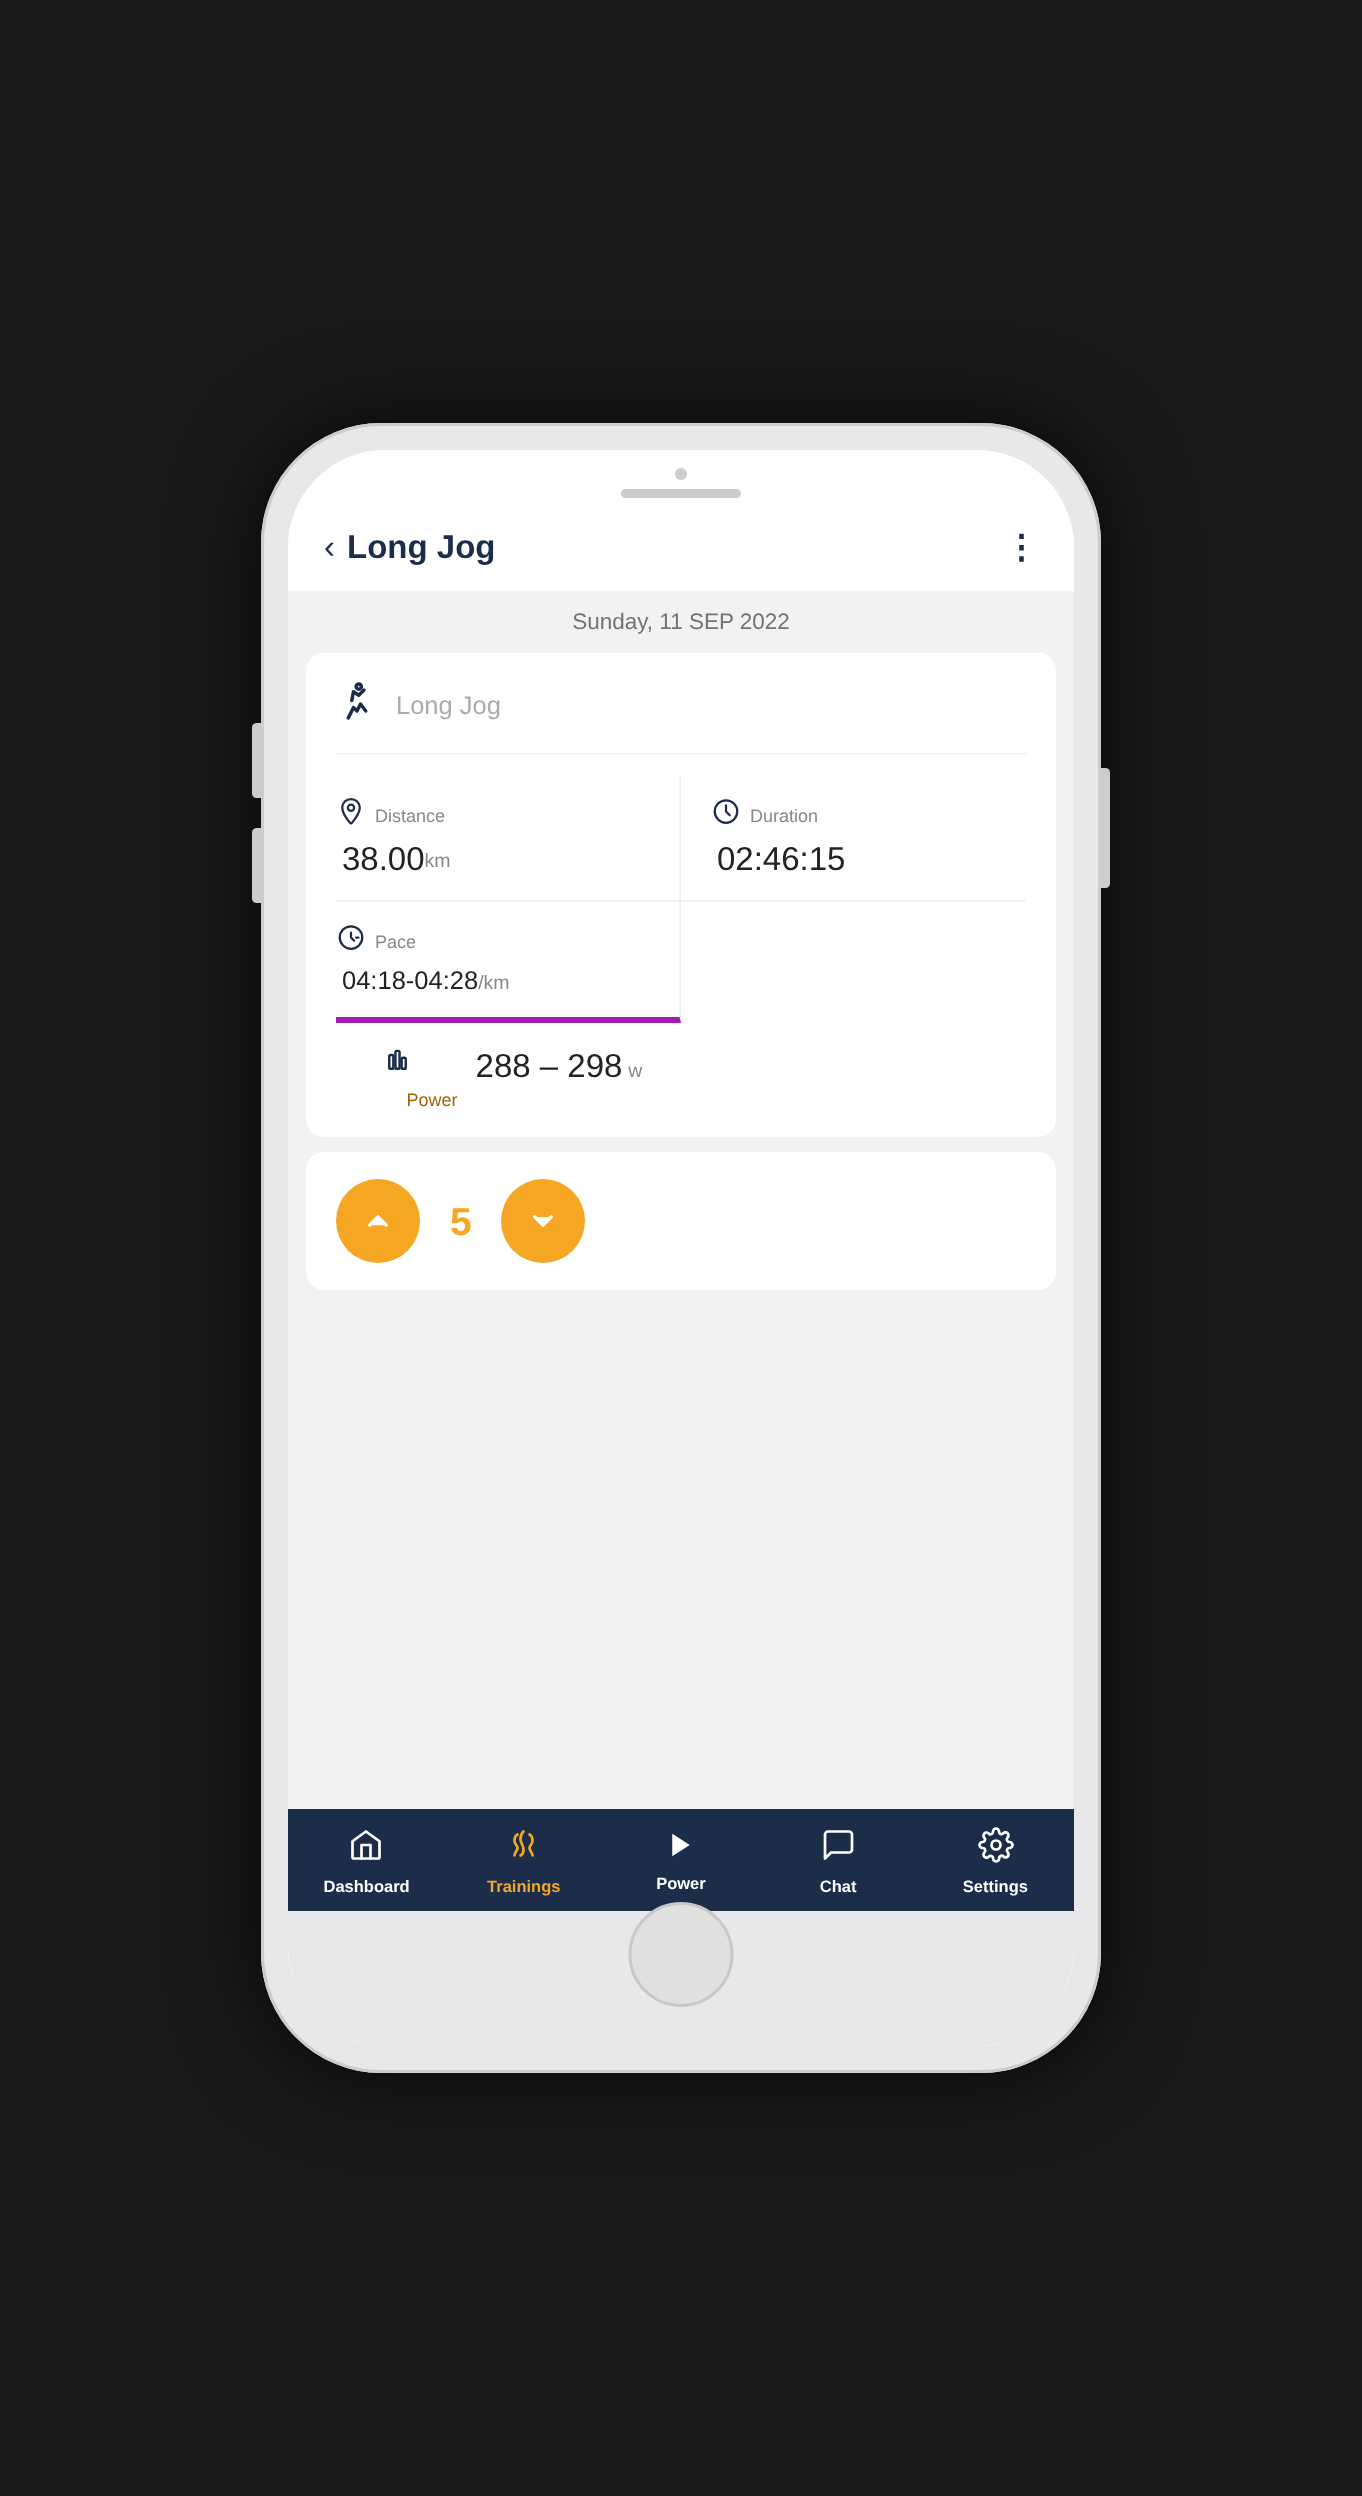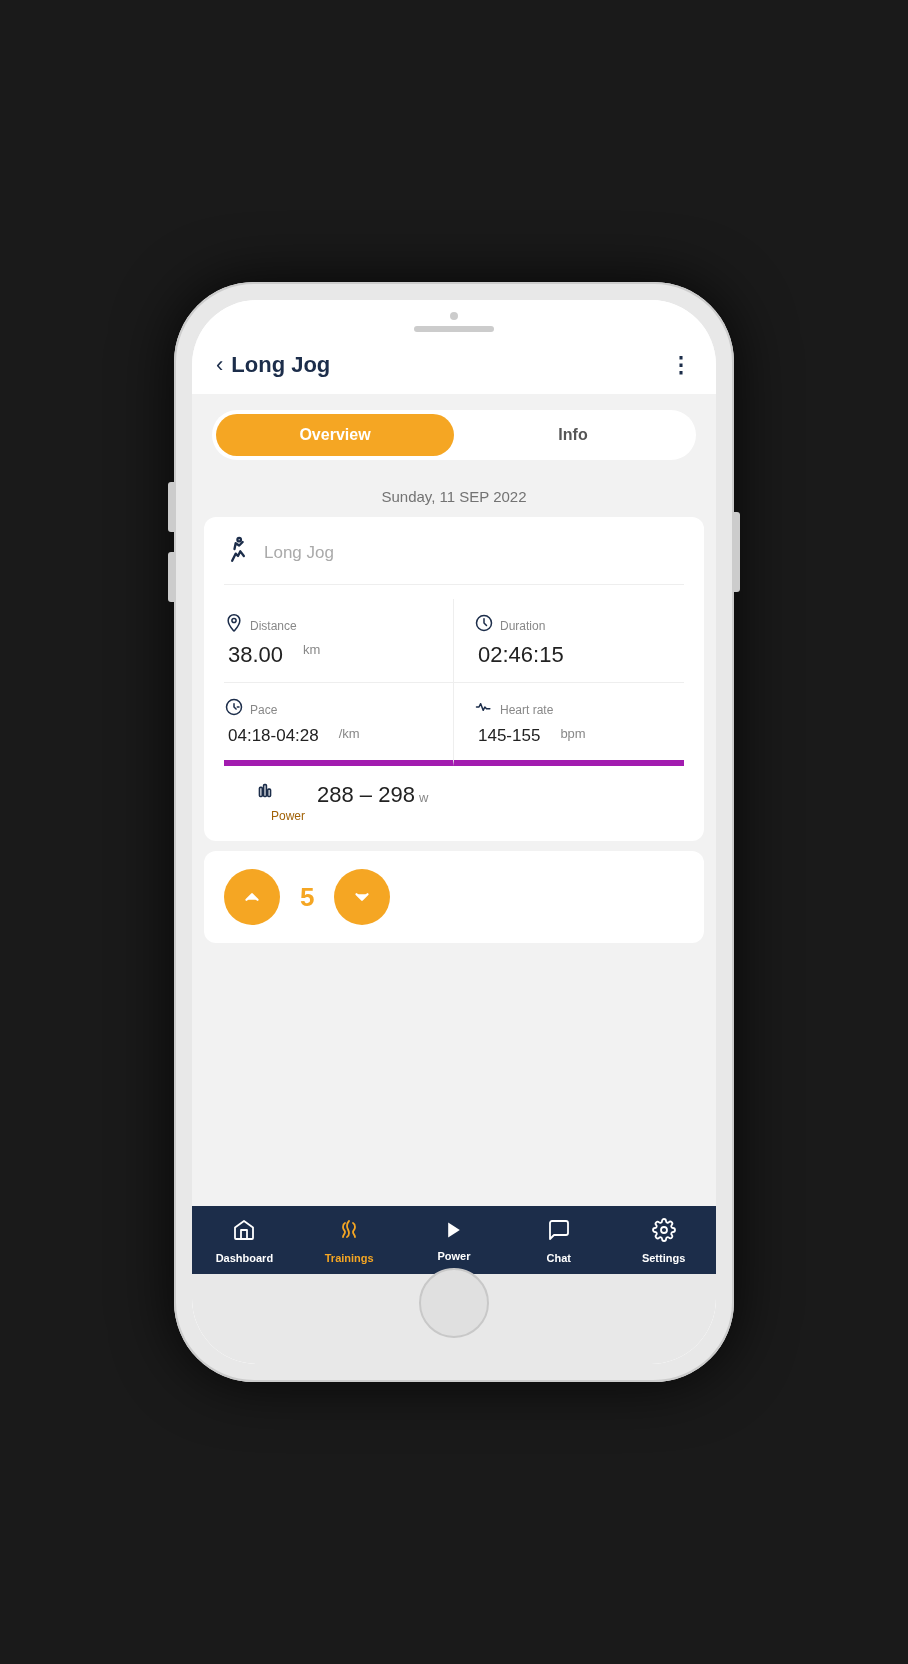--- a/index.html
+++ b/index.html
@@ -217,40 +217,40 @@
     }
     .stat-cell:nth-child(even) {
       padding-left: 20px;
     }
     .stat-cell:nth-child(1),
     .stat-cell:nth-child(2) {
       border-bottom: 1px solid #eee;
     }
     .stat-cell:nth-child(3),
     .stat-cell:nth-child(4) {
-      border-bottom: 6px solid #a21caf;
+      border-bottom: 4px solid #a21caf;
     }
     .stat-label-row {
       display: flex;
       align-items: center;
       gap: 6px;
       margin-bottom: 4px;
     }
     .stat-icon {
       font-size: 18px;
       color: #1c2d4a;
     }
     .stat-label {
       font-size: 12px;
       color: #888;
     }
     .stat-value-row {
       display: flex;
-      align-items: flex-start;
-      gap: 20px;
+      align-items: center;
+      gap: 0;
       padding-left: 4px;
     }
     .stat-value {
       font-size: 22px;
       font-weight: 500;
       color: #222;
     }
     .stat-unit {
       font-size: 13px;
       color: #888;
@@ -382,26 +382,20 @@
     <div class="app-screen">
 
       <div class="header">
         <div class="header-left">
           <span class="back-arrow">‹</span>
           <span class="header-title">Long Jog</span>
         </div>
         <span class="more-icon">⋮</span>
       </div>
 
-      <div class="tab-switcher">
-        <div class="tab-pill">
-          <button class="tab-btn active">Overview</button>
-          <button class="tab-btn inactive">Info</button>
-        </div>
-      </div>
 
       <div class="date-bar">
         <span>Sunday, 11 SEP 2022</span>
       </div>
 
       <div class="content-area">
 
         <div class="card">
           <div class="workout-title-row">
             <span class="run-icon">
@@ -457,34 +451,20 @@
                   </svg>
                 </span>
                 <span class="stat-label">Pace</span>
               </div>
               <div class="stat-value-row">
                 <span class="stat-value" style="font-size:17px;">04:18-04:28</span>
                 <span class="stat-unit">/km</span>
               </div>
             </div>
 
-            <div class="stat-cell">
-              <div class="stat-label-row">
-                <span class="stat-icon">
-                  <svg width="20" height="20" viewBox="0 0 24 24" fill="none" stroke="#1c2d4a" stroke-width="1.8" stroke-linecap="round" stroke-linejoin="round">
-                    <path d="M3 12h3l2-4 3 8 2-4 2 2h4"></path>
-                  </svg>
-                </span>
-                <span class="stat-label">Heart rate</span>
-              </div>
-              <div class="stat-value-row">
-                <span class="stat-value" style="font-size:17px;">145-155</span>
-                <span class="stat-unit">bpm</span>
-              </div>
-            </div>
           </div>
 
           <div class="power-row">
             <div class="power-label-col">
               <span class="power-icon">
                 <svg width="22" height="22" viewBox="0 0 24 24" fill="none" stroke="#1c2d4a" stroke-width="1.8" stroke-linecap="round" stroke-linejoin="round">
                   <rect x="6" y="8" width="3" height="10" rx="1"></rect>
                   <rect x="10.5" y="5" width="3" height="13" rx="1"></rect>
                   <rect x="15" y="10" width="3" height="8" rx="1"></rect>
                 </svg>

